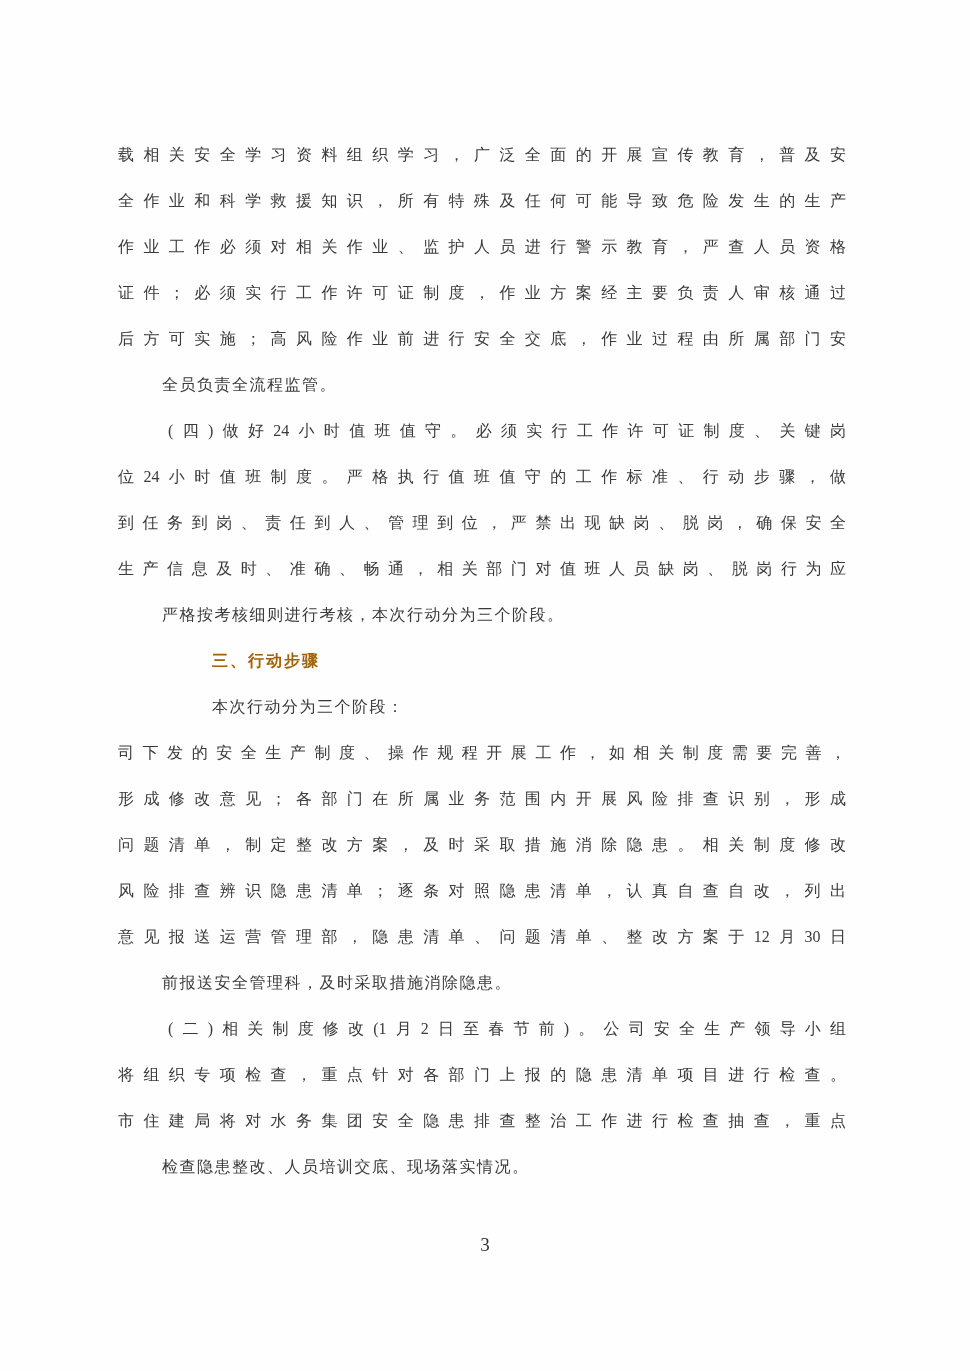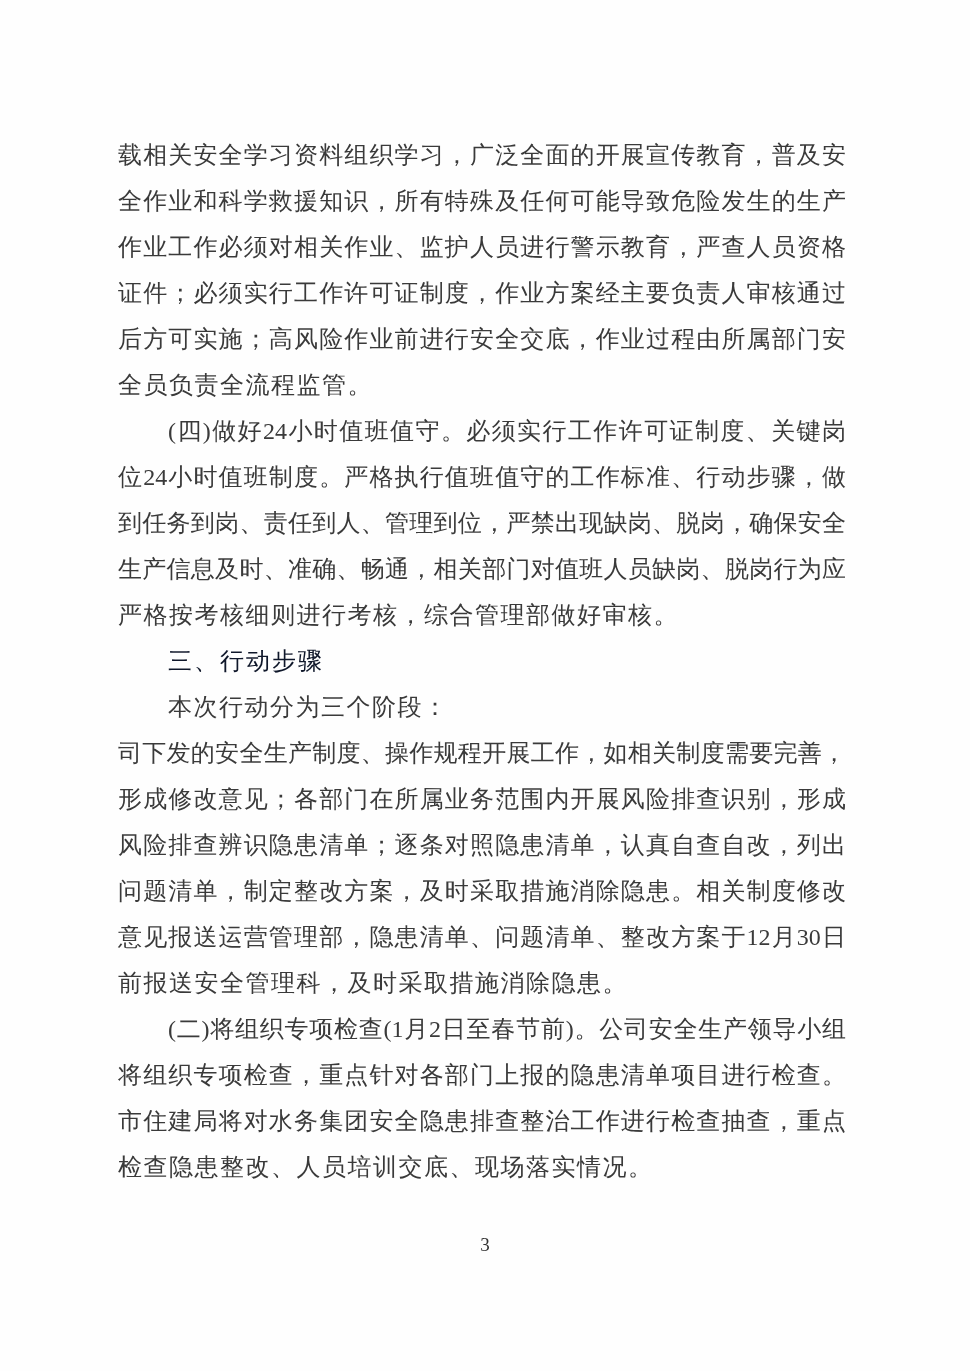--- a/index.html
+++ b/index.html
@@ -15,42 +15,43 @@
     overflow: hidden;
     font-family: "Liberation Serif", "DejaVu Serif", serif;
   }
   .body-text {
     position: absolute;
     left: 118px;
     top: 132px;
     width: 728px;
   }
   .line {
-    font-size: 24px;
+    font-size: 16px;
     line-height: 46px;
     height: 46px;
     color: #3a3a3a;
     text-align: justify;
     text-align-last: justify;
     text-justify: inter-character;
     white-space: nowrap;
     overflow: visible;
   }
   .line.end {
     text-align: center;
     text-align-last: left;
     letter-spacing: 1.5px;
+    margin-left: 44px;
   }
   .line.ind {
     padding-left: 50px;
   }
   .line.heading {
-    font-weight: normal;
+    font-weight: bold;
     letter-spacing: 2px;
-    color: #0f172a;
+    color: #a16207;
   }
   .page-number {
     position: absolute;
     left: 0;
     top: 1234px;
     width: 100%;
     text-align: center;
     font-size: 19px;
     color: #333333;
     letter-spacing: 0;
@@ -64,28 +65,28 @@
     <div class="line j">载相关安全学习资料组织学习，广泛全面的开展宣传教育，普及安</div>
     <div class="line j">全作业和科学救援知识，所有特殊及任何可能导致危险发生的生产</div>
     <div class="line j">作业工作必须对相关作业、监护人员进行警示教育，严查人员资格</div>
     <div class="line j">证件；必须实行工作许可证制度，作业方案经主要负责人审核通过</div>
     <div class="line j">后方可实施；高风险作业前进行安全交底，作业过程由所属部门安</div>
     <div class="line end">全员负责全流程监管。</div>
     <div class="line j ind">(四)做好24小时值班值守。必须实行工作许可证制度、关键岗</div>
     <div class="line j">位24小时值班制度。严格执行值班值守的工作标准、行动步骤，做</div>
     <div class="line j">到任务到岗、责任到人、管理到位，严禁出现缺岗、脱岗，确保安全</div>
     <div class="line j">生产信息及时、准确、畅通，相关部门对值班人员缺岗、脱岗行为应</div>
-    <div class="line end">严格按考核细则进行考核，综合管理部做好审核。</div>
+    <div class="line end">严格按考核细则进行考核，本次行动分为三个阶段。</div>
     <div class="line end ind heading">三、行动步骤</div>
     <div class="line end ind">本次行动分为三个阶段：</div>
     <div class="line j">司下发的安全生产制度、操作规程开展工作，如相关制度需要完善，</div>
     <div class="line j">形成修改意见；各部门在所属业务范围内开展风险排查识别，形成</div>
+    <div class="line j">问题清单，制定整改方案，及时采取措施消除隐患。相关制度修改</div>
     <div class="line j">风险排查辨识隐患清单；逐条对照隐患清单，认真自查自改，列出</div>
-    <div class="line j">问题清单，制定整改方案，及时采取措施消除隐患。相关制度修改</div>
     <div class="line j">意见报送运营管理部，隐患清单、问题清单、整改方案于12月30日</div>
     <div class="line end">前报送安全管理科，及时采取措施消除隐患。</div>
-    <div class="line j ind">(二)将组织专项检查(1月2日至春节前)。公司安全生产领导小组</div>
+    <div class="line j ind">(二)相关制度修改(1月2日至春节前)。公司安全生产领导小组</div>
     <div class="line j">将组织专项检查，重点针对各部门上报的隐患清单项目进行检查。</div>
     <div class="line j">市住建局将对水务集团安全隐患排查整治工作进行检查抽查，重点</div>
     <div class="line end">检查隐患整改、人员培训交底、现场落实情况。</div>
   </div>
   <div class="page-number">3</div>
 </div>
 
 </body></html>

